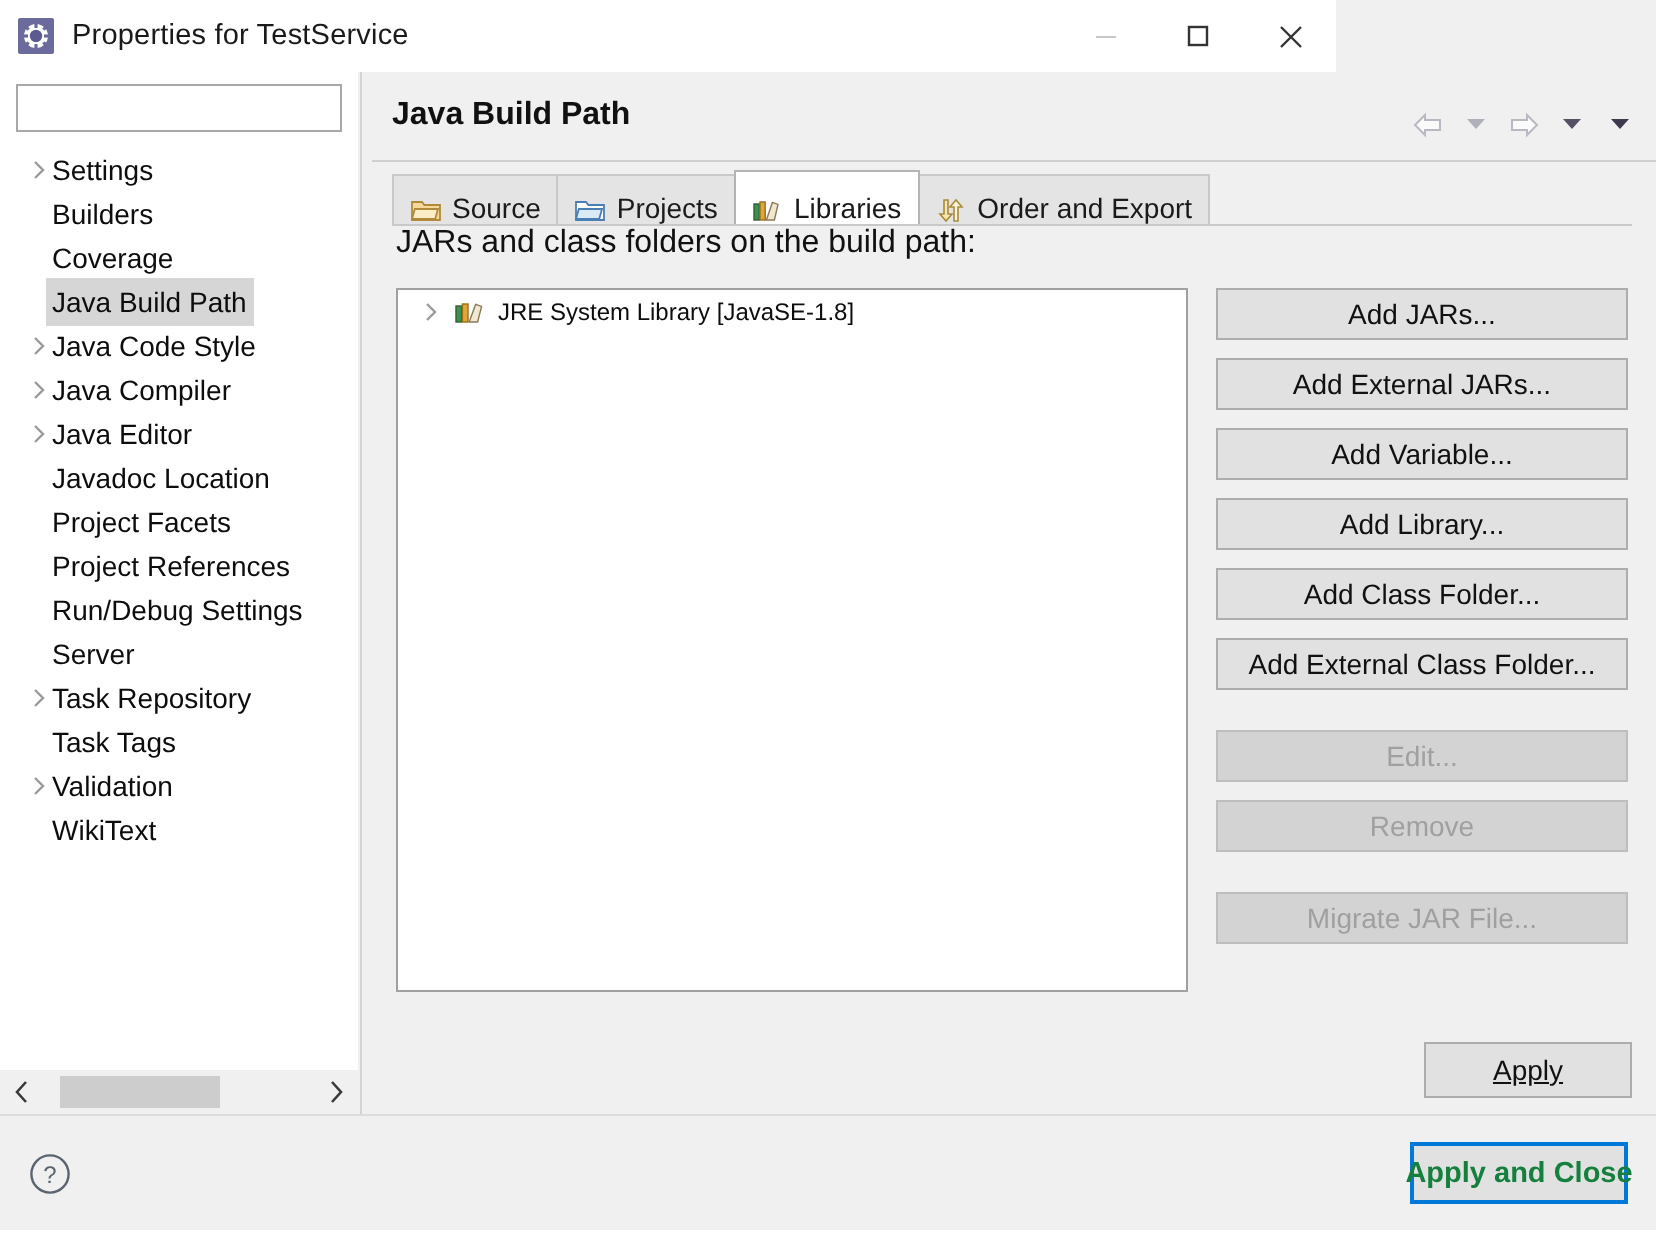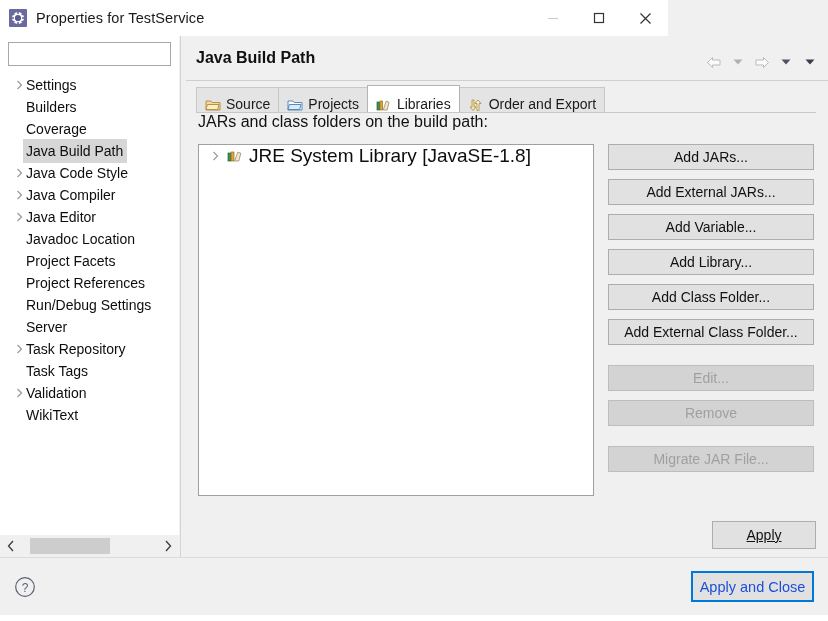--- a/index.html
+++ b/index.html
@@ -169,21 +169,21 @@
     background: #ffffff;
     border: 1px solid #a0a0a0;
     overflow: hidden;
   }
   .list-row {
     height: 22px; display: flex; align-items: center;
     padding-left: 8px; gap: 4px;
   }
   .list-row .tree-arrow { width: 16px; flex: 0 0 16px; }
   .list-ico { width: 18px; height: 14px; flex: 0 0 18px; display: block; }
-  .list-text { font-size: 19px; color: #0d0d0d; white-space: nowrap; }
+  .list-text { font-size: 12px; color: #0d0d0d; white-space: nowrap; }
 
   
   .btncol {
     position: absolute; left: 412px; top: 31px; width: 206px;
   }
   .btn {
     width: 206px; height: 26px;
     background: #e1e1e1;
     border: 1px solid #adadad;
     font-family: "Liberation Sans", sans-serif;
@@ -215,26 +215,27 @@
   }
   .help-icon {
     position: absolute; left: 14px; top: 18px;
     width: 22px; height: 22px;
   }
   .bottom-btns {
     position: absolute; right: 14px; top: 13px;
     display: flex; align-items: center; gap: 14px;
   }
   .dlg-btn {
-    width: 123px; height: 31px;
+    width: 109px; height: 31px;
     background: #e1e1e1; border: 1px solid #adadad;
     font-family: "Liberation Sans", sans-serif;
-    font-size: 14.5px; color: #1d4ed8;
+    font-size: 14.5px; color: #15803d;
     display: flex; align-items: center; justify-content: center;
     white-space: nowrap;
+    font-weight: bold;
   }
   .dlg-btn.focused {
     border: 2px solid #0078d7;
     background: #e1e1e1;
   }
   .bottom-edge {
     position: absolute; left: 0; top: 615px; width: 828px; height: 6px;
     background: #ffffff;
   }
 </style>

